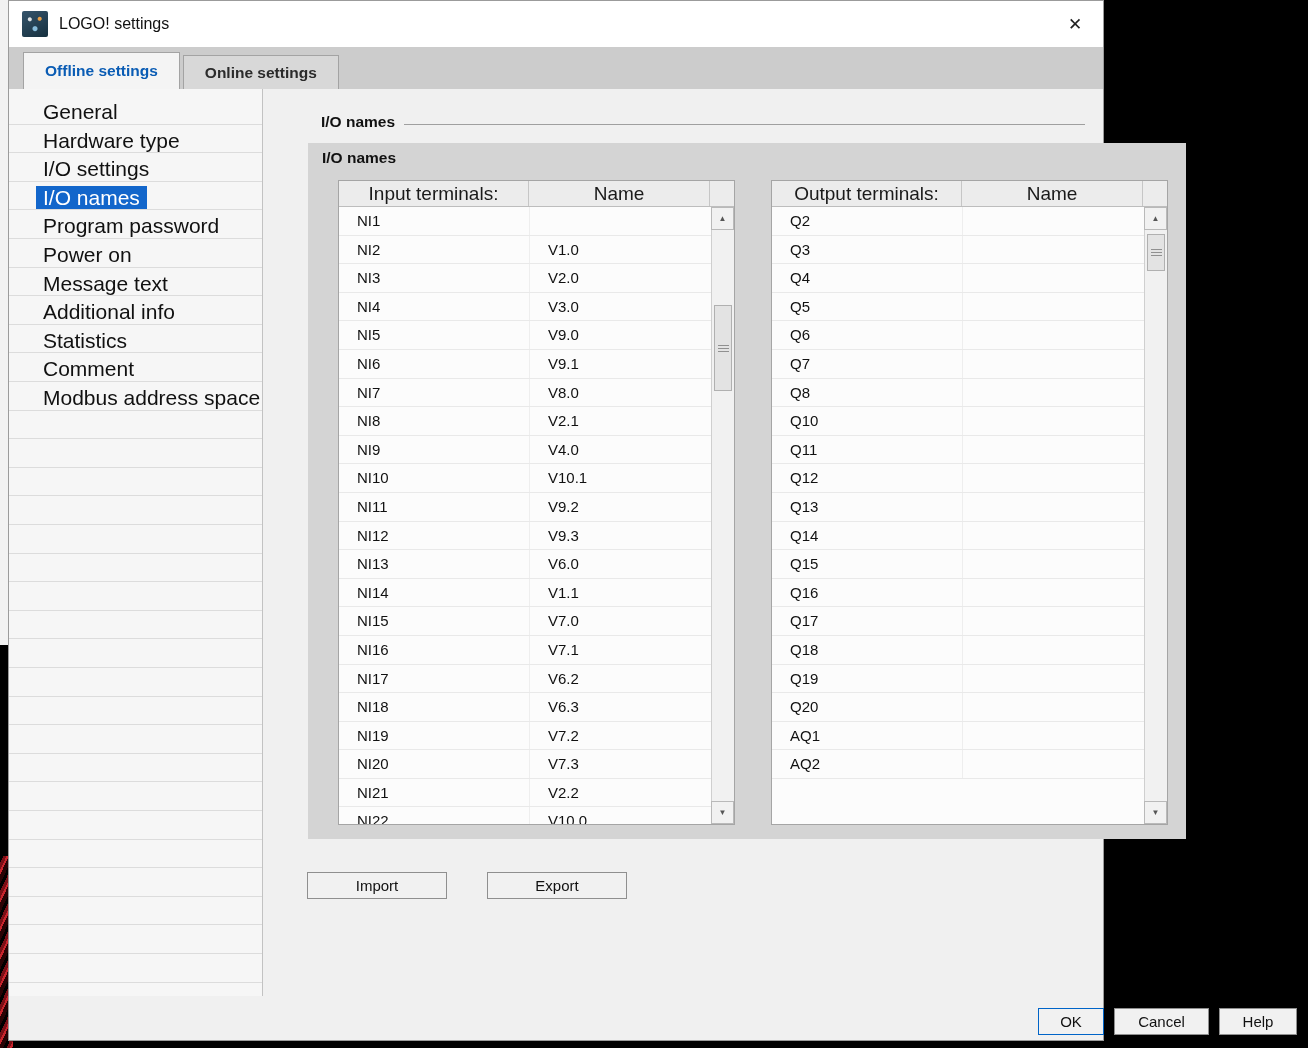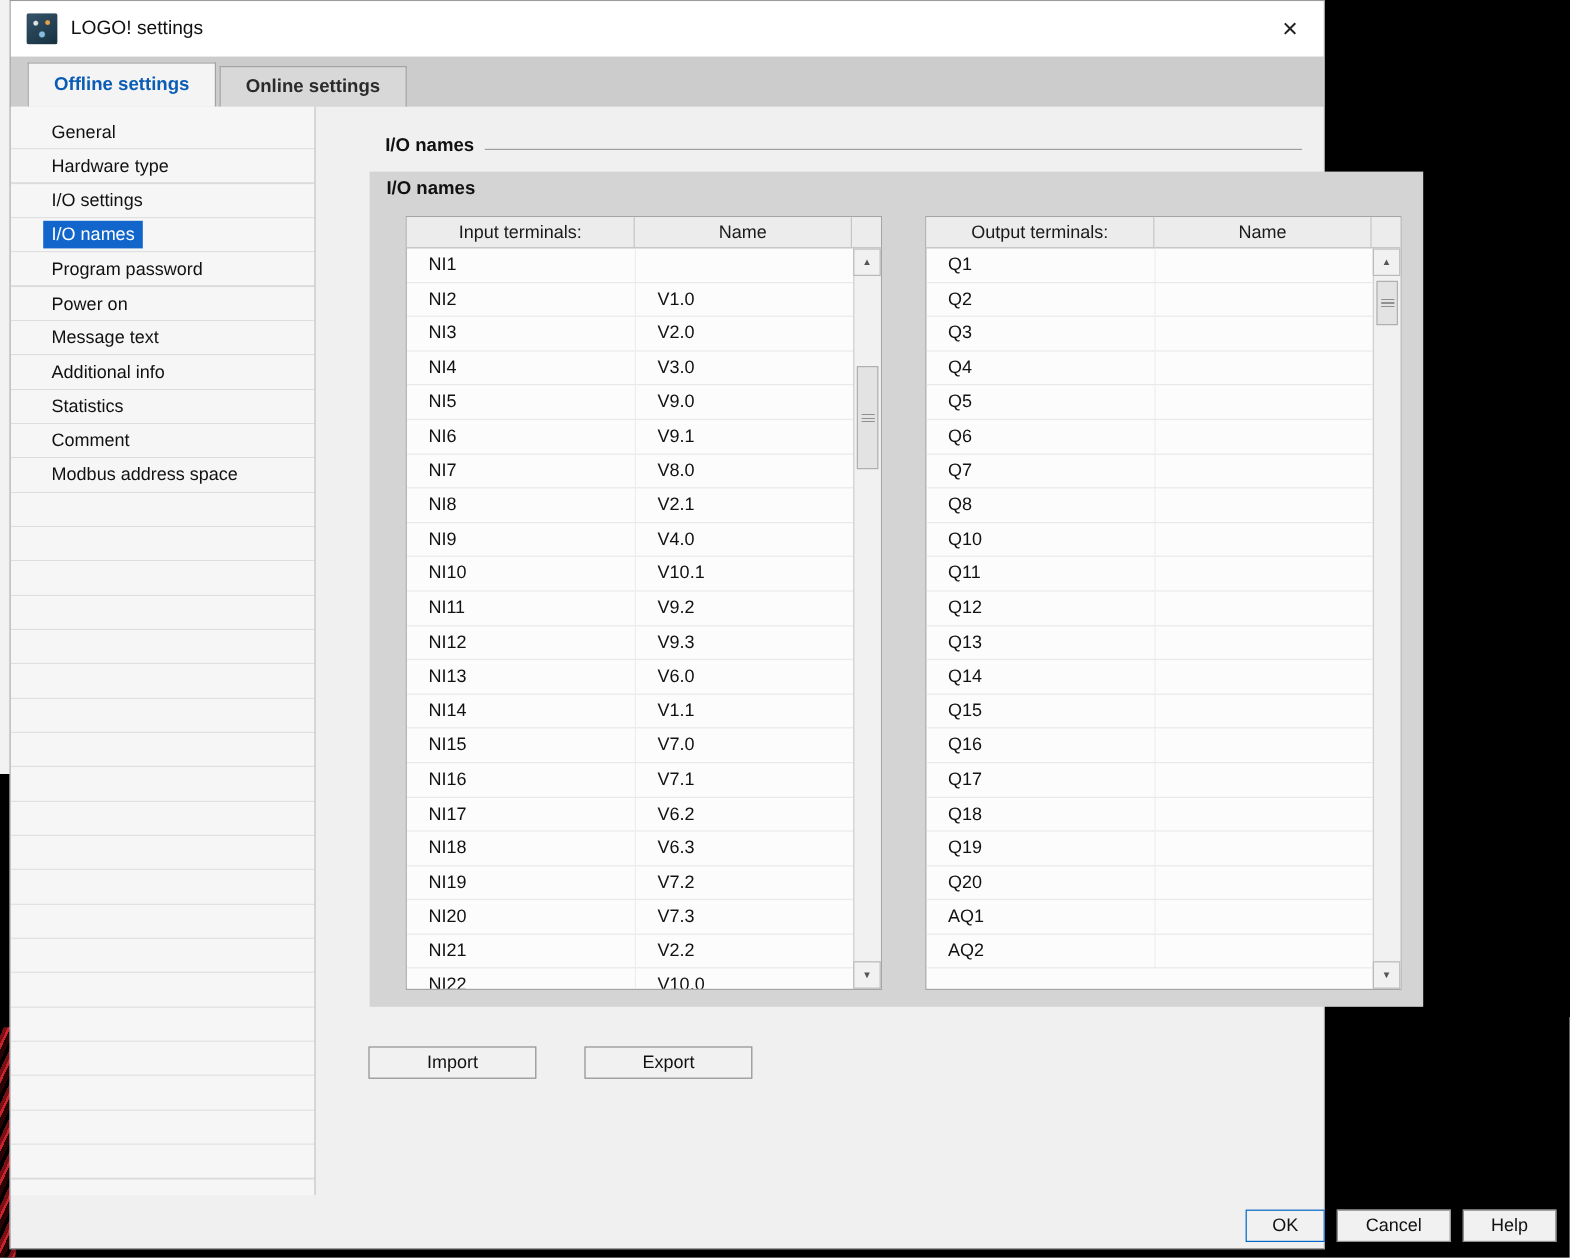--- a/index.html
+++ b/index.html
@@ -57,21 +57,21 @@
   .content { position:absolute; left:0; top:88px; right:0; height:907px; background:#f0f0f0; }
 
   .sidebar {
     position:absolute; left:0; top:0; width:254px; height:907px;
     background-color:#f6f6f6;
     background-image:repeating-linear-gradient(to bottom, transparent 0 27.6px, #dcdcdc 27.6px 28.6px);
     background-position:0 7px;
     border-right:1px solid #c2c2c2;
     padding-top:7px;
   }
-  .side-item { height:28.6px; line-height:28.6px; padding-left:27px; font-size:15px; white-space:nowrap; }
+  .side-item { height:28.6px; line-height:28.6px; padding-left:27px; font-size:21px; white-space:nowrap; }
   .side-item .lbl { display:inline-block; line-height:23px; padding:0 7px; vertical-align:middle; }
   .side-item.selected .lbl { background:#1266cb; color:#fff; }
 
   .main { position:absolute; left:255px; top:0; right:0; height:907px; }
 
   .section-head { position:absolute; left:57px; top:24px; right:18px; display:flex; align-items:center; }
   .section-title { font-size:15.5px; font-weight:700; color:#111; white-space:nowrap; }
   .section-rule { flex:1; height:1px; background:#9f9f9f; margin-left:9px; margin-top:5px; }
 
   .panel { position:absolute; left:44px; top:54px; width:878px; height:696px; background:#d4d4d4; }
@@ -80,21 +80,21 @@
   .iotable {
     position:absolute; top:37px; width:397px; height:645px;
     background:#fcfcfc; border:1px solid #a5a5a5;
   }
   .input-table { left:30px; }
   .output-table { left:463px; }
 
   .thead { height:26px; display:flex; background:#ececec; border-bottom:1px solid #bdbdbd; }
   .th {
     display:flex; align-items:center; justify-content:center;
-    font-size:15px; color:#1a1a1a; border-right:1px solid #c6c6c6; height:100%;
+    font-size:19px; color:#1a1a1a; border-right:1px solid #c6c6c6; height:100%;
   }
   .th.term { width:190px; }
   .th.name { width:181px; }
   .th.sbspace { flex:1; border-right:none; }
 
   .tbody { position:absolute; top:26px; left:0; width:372px; height:617px; overflow:hidden; }
   .trow { height:28.6px; display:flex; border-bottom:1px solid #e9e9e9; }
   .tcell { font-size:15px; line-height:27px; white-space:nowrap; overflow:hidden; }
   .tcell.term { width:190px; padding-left:18px; }
   .tcell.name { flex:1; padding-left:18px; border-left:1px solid #eeeeee; }
@@ -282,24 +282,20 @@
         </div>
 
         <div class="iotable output-table">
           <div class="thead">
             <div class="th term">Output terminals:</div>
             <div class="th name">Name</div>
             <div class="th sbspace"></div>
           </div>
           <div class="tbody">
               <div class="trow">
-                <div class="tcell term">Q1</div>
-                <div class="tcell name"></div>
-              </div>
-              <div class="trow">
                 <div class="tcell term">Q2</div>
                 <div class="tcell name"></div>
               </div>
               <div class="trow">
                 <div class="tcell term">Q3</div>
                 <div class="tcell name"></div>
               </div>
               <div class="trow">
                 <div class="tcell term">Q4</div>
                 <div class="tcell name"></div>

